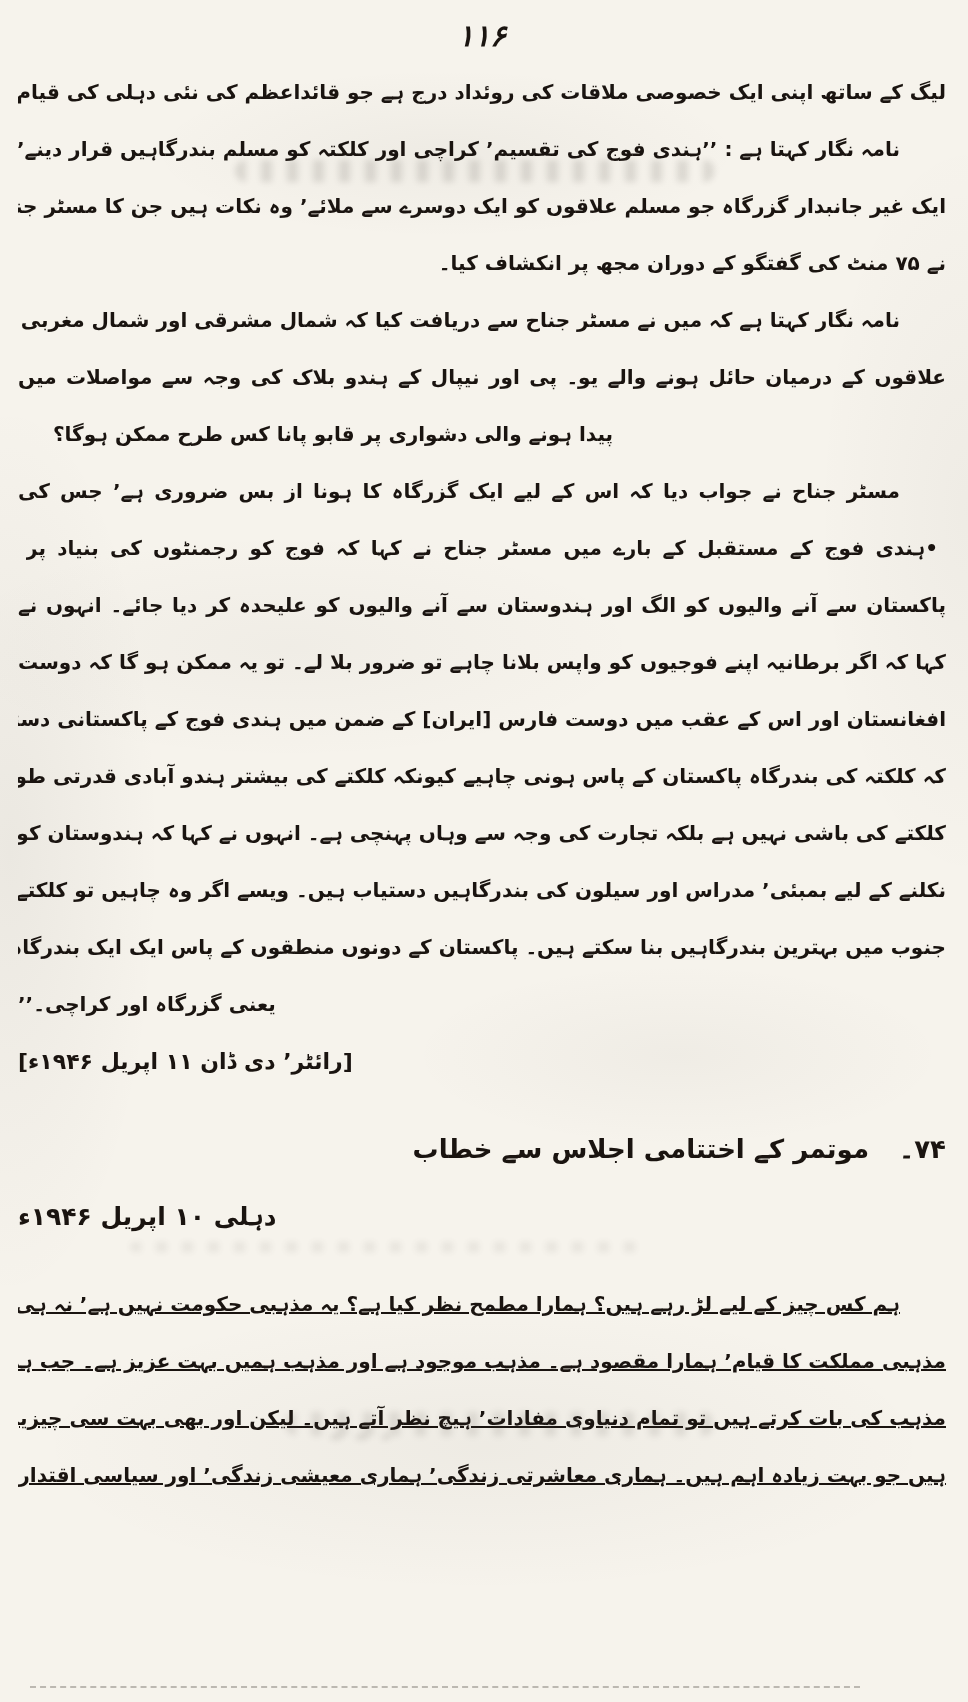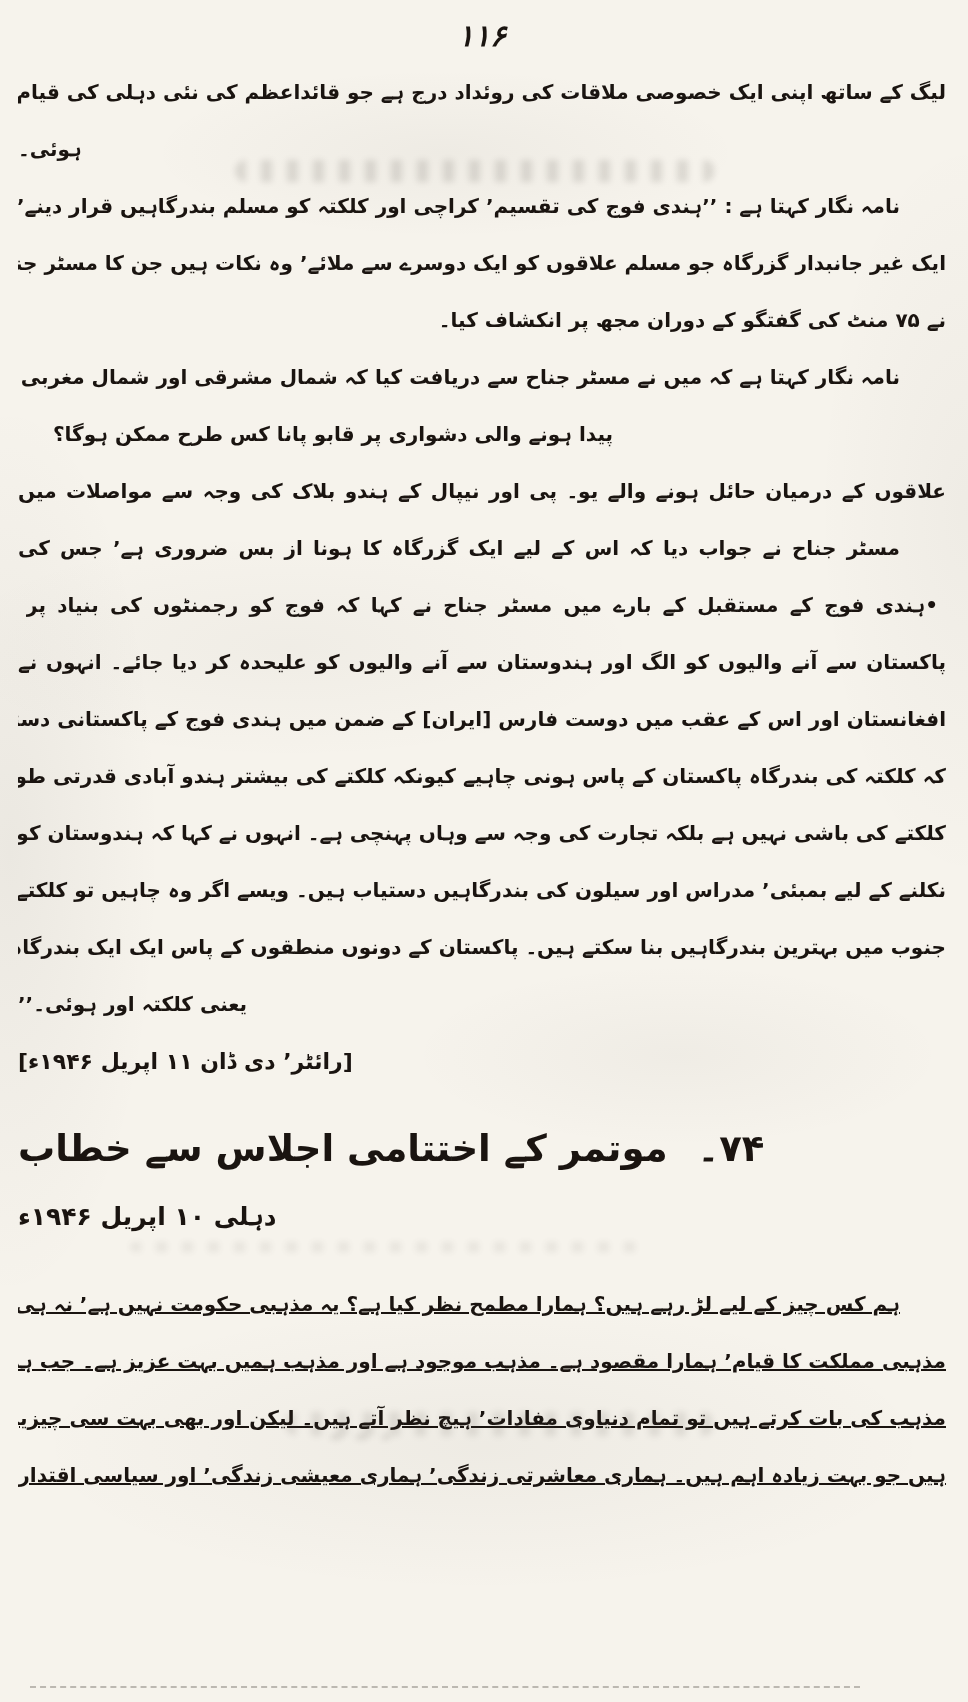--- a/index.html
+++ b/index.html
@@ -31,21 +31,21 @@
   .a-r{text-align:left;text-align-last:right;}
   .ind{padding-right:46px;}
   .sm{padding-right:8px;margin-left:8px;}
   .pl35{padding-left:35px;}
   .pl15{padding-left:15px;}
   .cite{font-size:22px;}
   .para{margin:0;}
   .blocks{margin-top:6px;}
   .heading{
     margin-top:16px;height:86px;line-height:86px;
-    text-align:left;font-weight:700;font-size:37px;white-space:nowrap;overflow:hidden;
+    text-align:right;font-weight:700;font-size:26px;white-space:nowrap;overflow:hidden;
   }
   .heading .num{margin-left:30px;}
   .subtitle{
     height:56px;line-height:50px;
     text-align:left;font-weight:700;font-size:25px;
   }
   .closing{margin-top:28px;text-decoration:underline;}
   .ghost{
     position:absolute;pointer-events:none;
     background:repeating-linear-gradient(90deg, rgba(70,65,58,0.45) 0 11px, transparent 11px 26px);
@@ -64,44 +64,44 @@
 </head>
 <body>
 
 <div class="sheet">
 
   <div class="pageno">۱۱۶</div>
 
   <div class="blocks">
       <div class="para">
         <div class="line a-j">لیگ کے ساتھ اپنی ایک خصوصی ملاقات کی روئداد درج ہے جو قائداعظم کی نئی دہلی کی قیام گاہ پر</div>
-        <div class="line a-l">ہوئی۔</div>
       </div>
       <div class="para">
         <div class="line a-j ind">نامہ نگار کہتا ہے : ’’ہندی فوج کی تقسیم’ کراچی اور کلکتہ کو مسلم بندرگاہیں قرار دینے’ اور</div>
         <div class="line a-j">ایک غیر جانبدار گزرگاہ جو مسلم علاقوں کو ایک دوسرے سے ملائے’ وہ نکات ہیں جن کا مسٹر جناح</div>
         <div class="line a-r">نے ۷۵ منٹ کی گفتگو کے دوران مجھ پر انکشاف کیا۔</div>
       </div>
       <div class="para">
         <div class="line a-j ind">نامہ نگار کہتا ہے کہ میں نے مسٹر جناح سے دریافت کیا کہ شمال مشرقی اور شمال مغربی مسلم</div>
+        <div class="line a-j">علاقوں کے درمیان حائل ہونے والے یو۔ پی اور نیپال کے ہندو بلاک کی وجہ سے مواصلات میں</div>
         <div class="line a-l pl35">پیدا ہونے والی دشواری پر قابو پانا کس طرح ممکن ہوگا؟</div>
-        <div class="line a-j">علاقوں کے درمیان حائل ہونے والے یو۔ پی اور نیپال کے ہندو بلاک کی وجہ سے مواصلات میں</div>
       </div>
       <div class="para">
         <div class="line a-j ind">مسٹر جناح نے جواب دیا کہ اس کے لیے ایک گزرگاہ کا ہونا از بس ضروری ہے’ جس کی</div>
       </div>
       <div class="para">
         <div class="line a-j sm">•ہندی فوج کے مستقبل کے بارے میں مسٹر جناح نے کہا کہ فوج کو رجمنٹوں کی بنیاد پر</div>
         <div class="line a-j">پاکستان سے آنے والیوں کو الگ اور ہندوستان سے آنے والیوں کو علیحدہ کر دیا جائے۔ انہوں نے</div>
+        <div class="line a-j">کہا کہ اگر برطانیہ اپنے فوجیوں کو واپس بلانا چاہے تو ضرور بلا لے۔ تو یہ ممکن ہو گا کہ دوست</div>
         <div class="line a-j">افغانستان اور اس کے عقب میں دوست فارس [ایران] کے ضمن میں ہندی فوج کے پاکستانی دستے</div>
         <div class="line a-j">کہ کلکتہ کی بندرگاہ پاکستان کے پاس ہونی چاہیے کیونکہ کلکتے کی بیشتر ہندو آبادی قدرتی طور پر</div>
         <div class="line a-j">کلکتے کی باشی نہیں ہے بلکہ تجارت کی وجہ سے وہاں پہنچی ہے۔ انہوں نے کہا کہ ہندوستان کو باہر</div>
         <div class="line a-j">نکلنے کے لیے بمبئی’ مدراس اور سیلون کی بندرگاہیں دستیاب ہیں۔ ویسے اگر وہ چاہیں تو کلکتے کے</div>
         <div class="line a-j">جنوب میں بہترین بندرگاہیں بنا سکتے ہیں۔ پاکستان کے دونوں منطقوں کے پاس ایک ایک بندرگاہ ہو’</div>
-        <div class="line a-l">یعنی کلکتہ اور ہوئی۔’’</div>
+        <div class="line a-l">یعنی گزرگاہ اور کراچی۔’’</div>
         <div class="line a-l cite">[رائٹر’ دی ڈان ۱۱ اپریل ۱۹۴۶ء]</div>
       </div>
     </div>
 
   <div class="heading">
     <span class="num">۷۴۔</span><span>موتمر کے اختتامی اجلاس سے خطاب</span>
   </div>
 
   <div class="subtitle">دہلی ۱۰ اپریل ۱۹۴۶ء</div>
 

